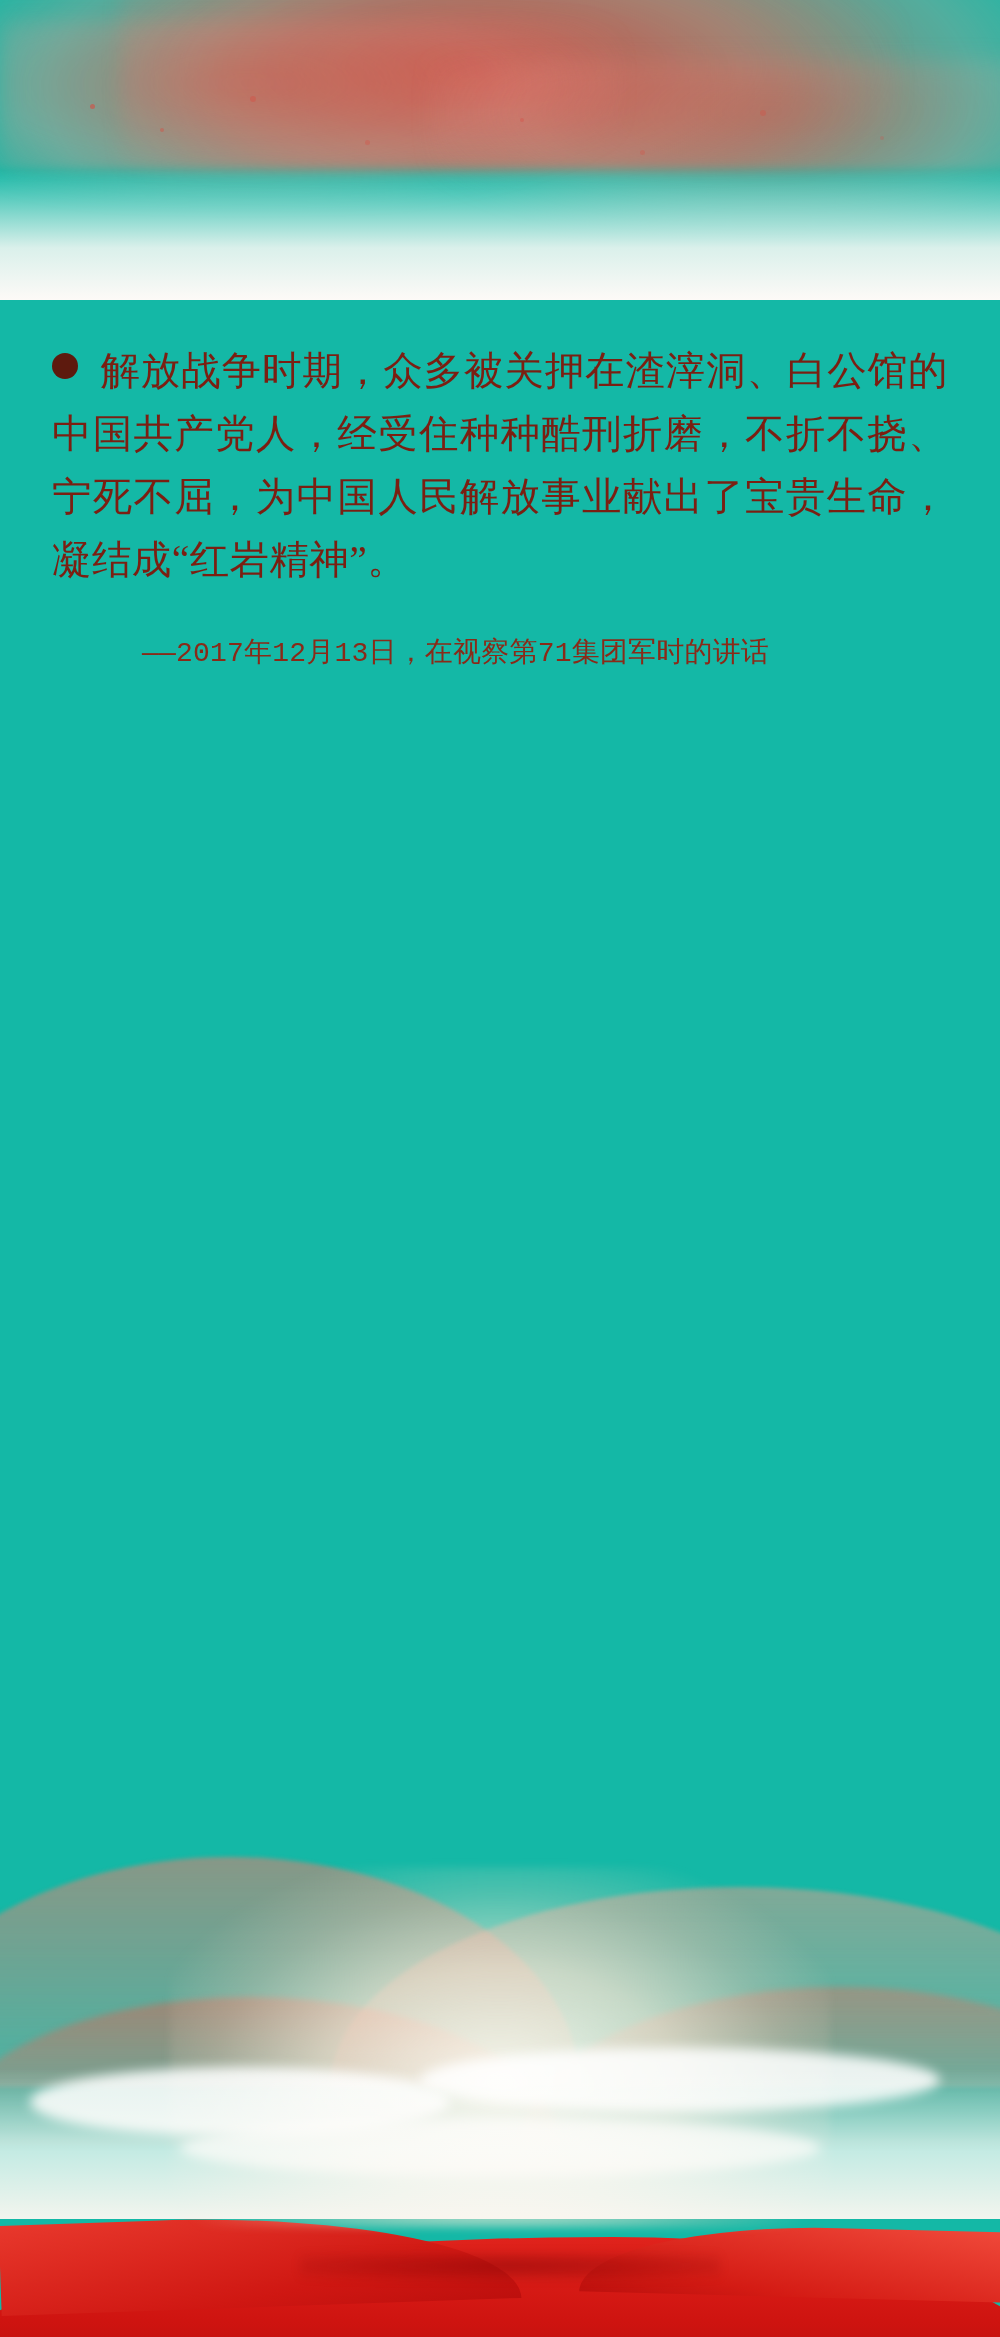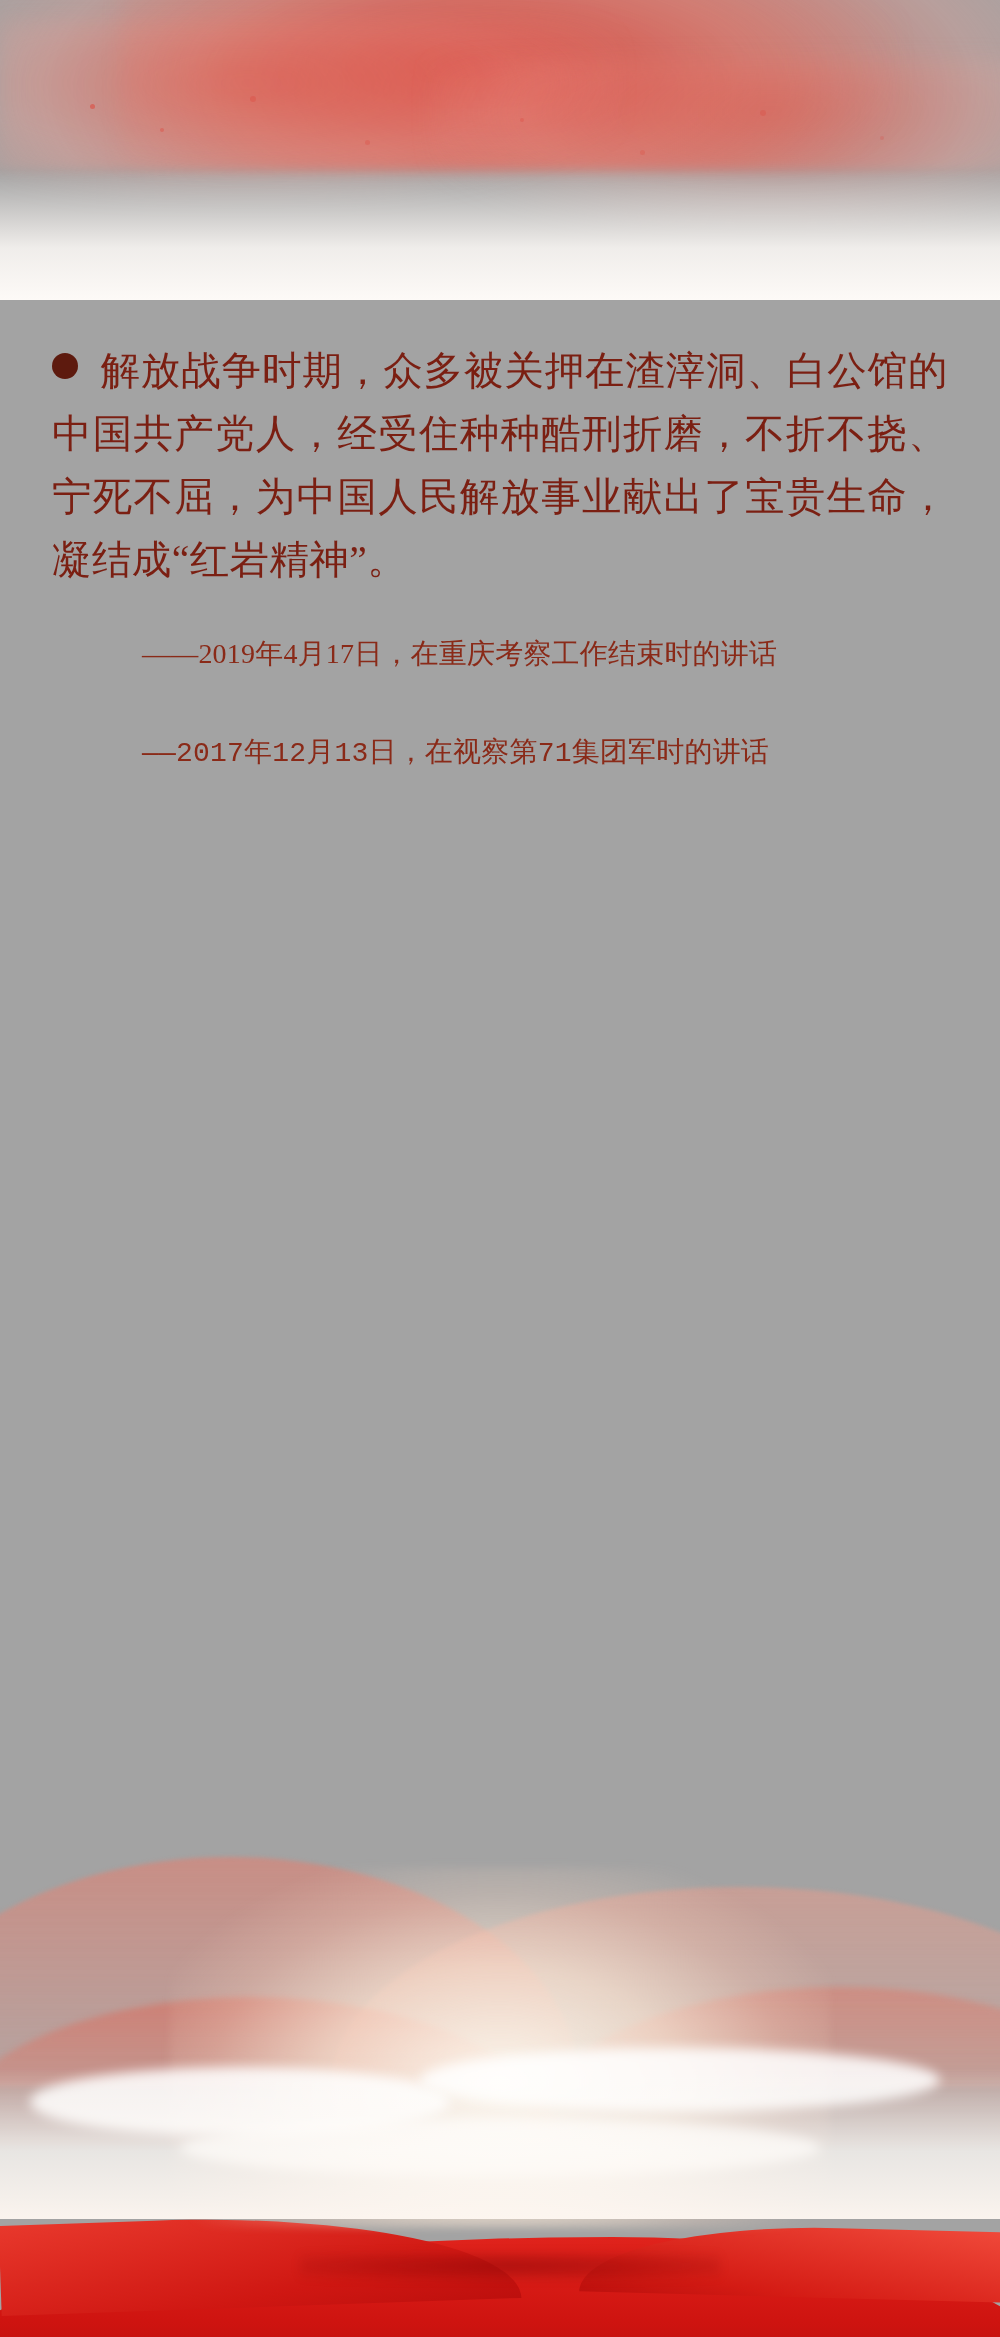--- a/index.html
+++ b/index.html
@@ -9,21 +9,21 @@
   }
   body {
     font-family: "Liberation Serif", "DejaVu Serif", serif;
   }
   .page {
     position: relative;
     width: 1000px;
     height: 2337px;
     margin: 0 auto;
     overflow: hidden;
-    background: #a3a3a3;
+    background: #14b8a6;
   }
 
   
   .top-deco {
     position: absolute;
     left: 0;
     top: 0;
     width: 1000px;
     height: 300px;
     overflow: hidden;
@@ -246,21 +246,20 @@
     <div class="speck" style="left:640px; top:150px; width:5px;  height:5px; opacity:.45;"></div>
     <div class="speck" style="left:760px; top:110px; width:6px;  height:6px; opacity:.5;"></div>
     <div class="speck" style="left:880px; top:136px; width:4px;  height:4px; opacity:.4;"></div>
     <div class="fade-out"></div>
   </div>
 
   <div class="content">
 
     <div class="quote-block">
       <p class="quote-body"><span class="bullet"></span><span>解放战争时期，众多被关押在渣滓洞、白公馆的中国共产党人，经受住种种酷刑折磨，不折不挠、宁死不屈，为中国人民解放事业献出了宝贵生命，凝结成“红岩精神”。</span></p>
-      <p class="attribution">——2019年4月17日，在重庆考察工作结束时的讲话</p>
     </div>
 
     <div class="quote-block">
       <p class="attribution gap-extra">——2017年12月13日，在视察第71集团军时的讲话</p>
     </div>
 
     <div class="quote-block">
     </div>
 
   </div>

